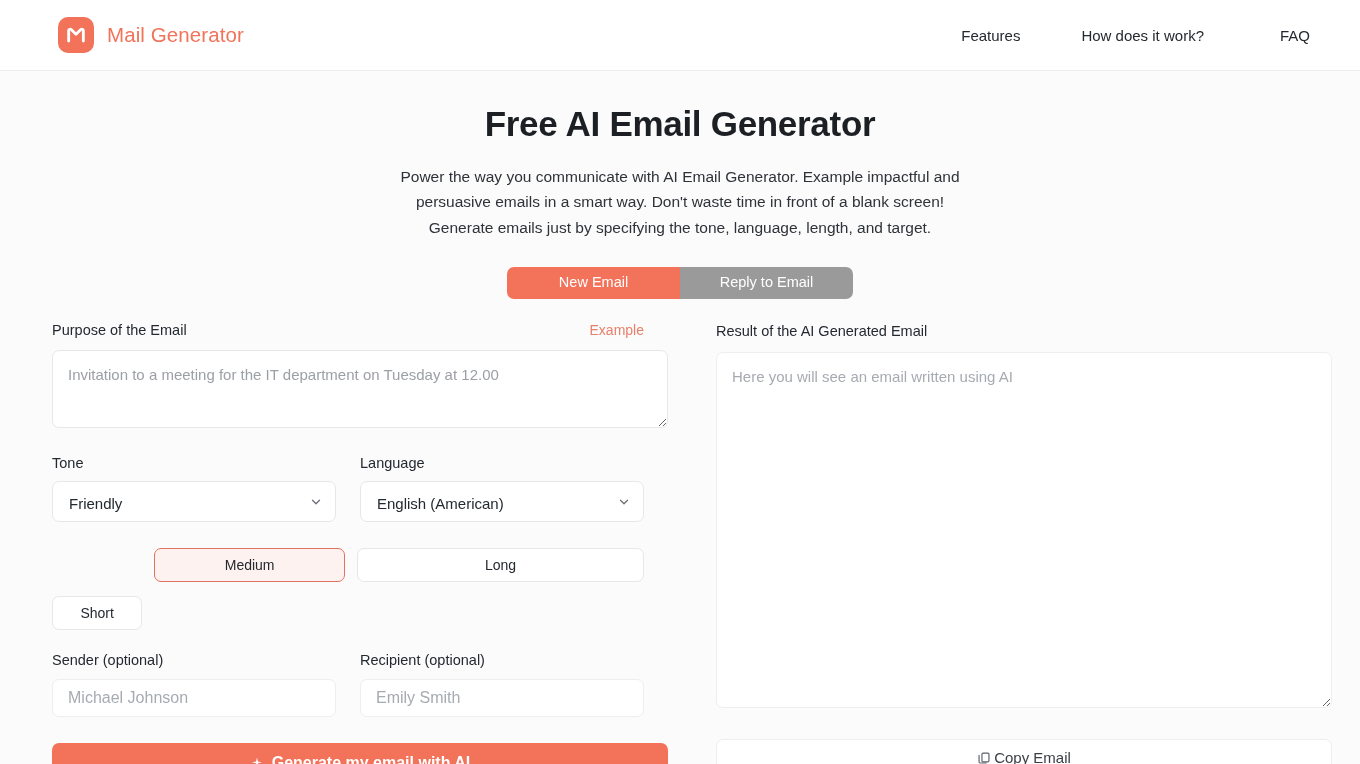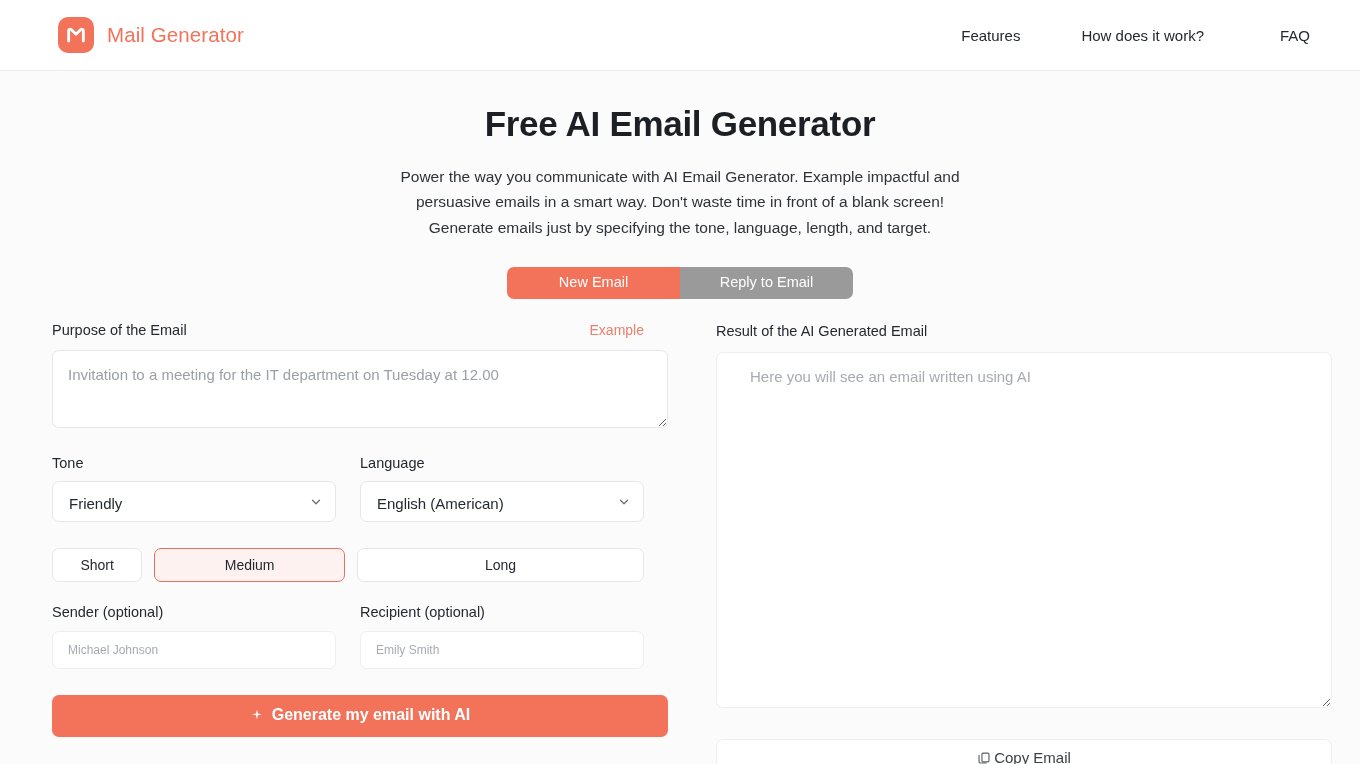--- a/index.html
+++ b/index.html
@@ -205,34 +205,34 @@
     background: #fff;
     border: 1px solid #e6e7ea;
     border-radius: 7px;
     font-family: inherit;
     font-size: 14px;
     color: #24292f;
     cursor: pointer;
     padding: 0 12px;
     line-height: 1;
   }
-  .len-short { width: 94px; }
+  .len-short { width: 94px; margin-top: 48px; }
   .len-medium { width: 200px; }
   .len-long { width: 302px; }
   .len-btn.selected {
     border-color: #e0735e;
     background: #fdf2ef;
   }
 
   input.text-field {
     width: 100%;
     height: 38px;
     padding: 0 15px;
     font-family: inherit;
-    font-size: 12px;
+    font-size: 16px;
     color: #24292f;
     background: #fff;
     border: 1px solid #eceef0;
     border-radius: 7px;
     outline: none;
   }
   input.text-field::placeholder { color: #a7abb1; }
 
   .generate-btn {
     display: block;
@@ -253,21 +253,21 @@
     display: inline-flex;
     align-items: center;
     gap: 8px;
   }
 
   textarea.result {
     display: block;
     width: 616px;
     height: 356px;
     margin: 0 16px;
-    padding: 14px 33px;
+    padding: 14px 15px;
     font-family: inherit;
     font-size: 15px;
     color: #14532d;
     background: #fff;
     border: 1px solid #eceef0;
     border-radius: 7px;
     resize: vertical;
     outline: none;
     line-height: 1.35;
   }

